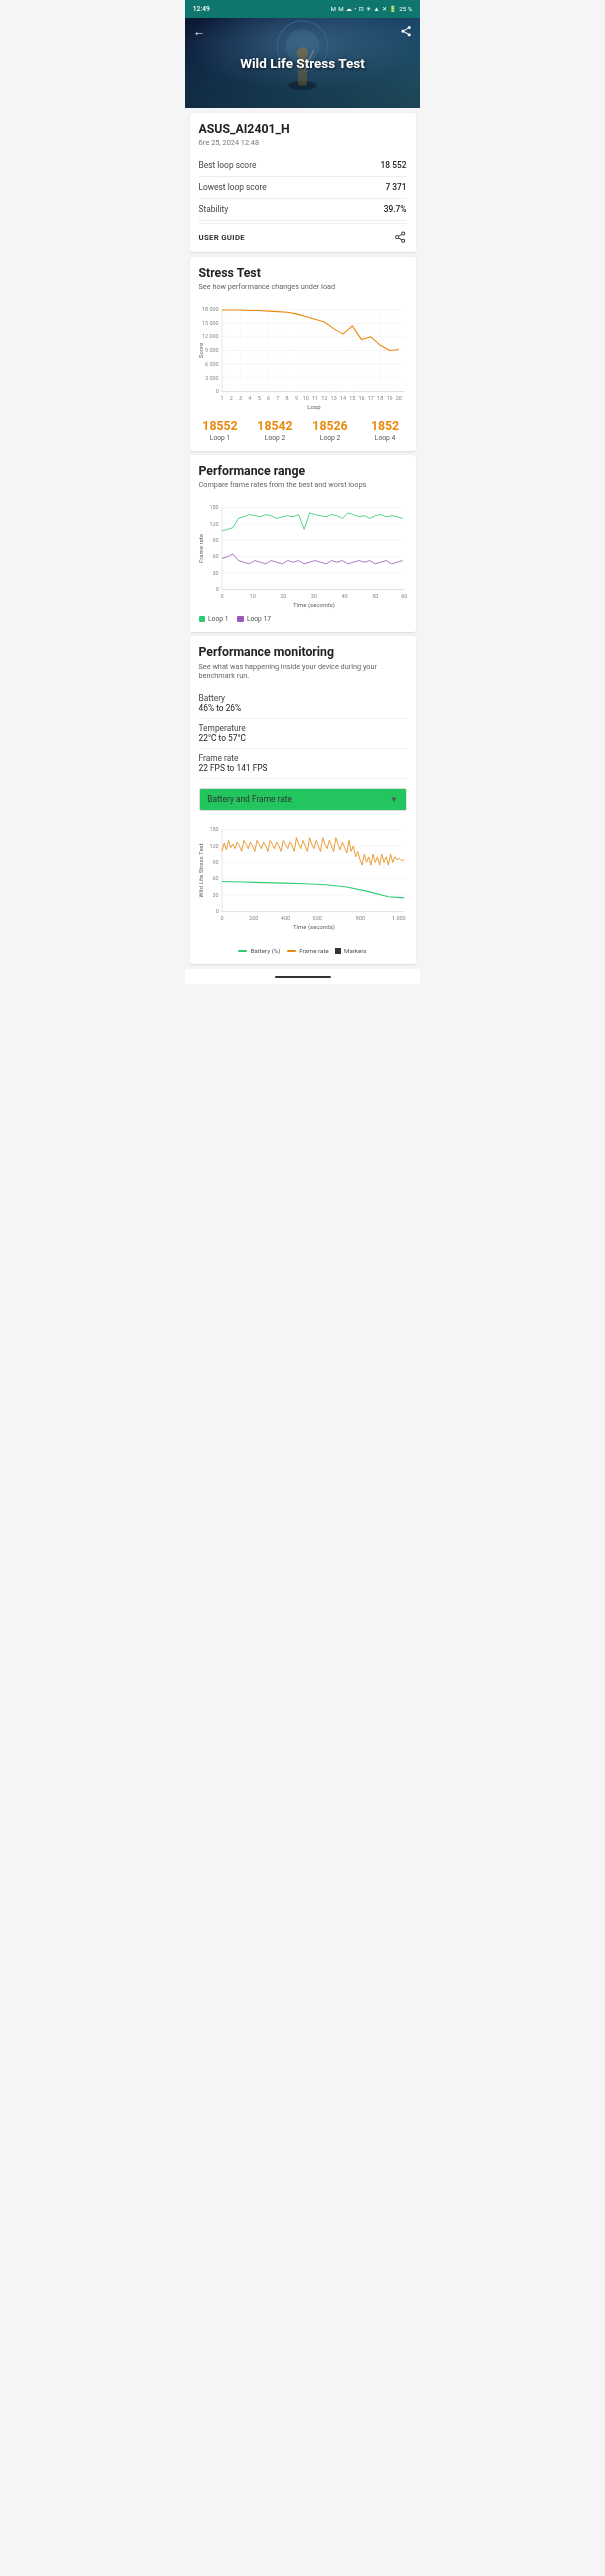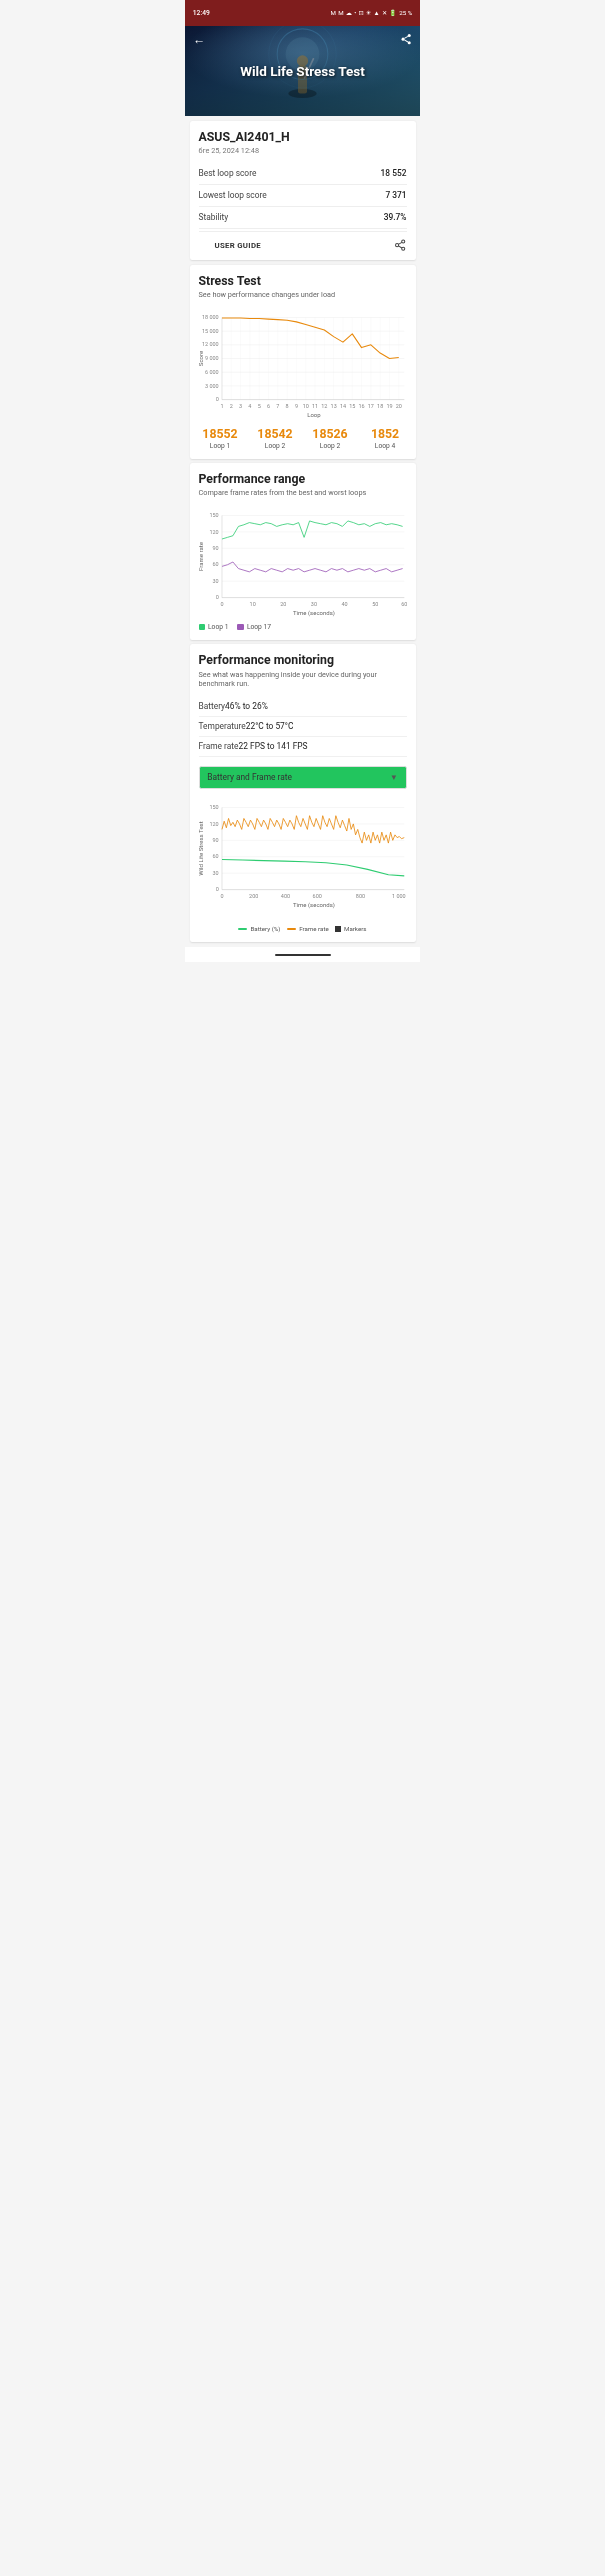--- a/index.html
+++ b/index.html
@@ -8,28 +8,28 @@
       font-family: 'Roboto', Arial, sans-serif;
       background: #f5f5f5;
       width: 235px;
       margin: 0 auto;
       font-size: 7.8px;
       color: #222;
     }
 
     
     .status-bar {
-      background: #7f1d1d;
+      background: #0f766e;
       color: white;
       display: flex;
       justify-content: space-between;
       align-items: center;
       padding: 2.2px 7.8px;
       font-size: 6.7px;
-      height: 26px;
+      height: 18px;
     }
     .status-bar-left { font-weight: 500; }
     .status-bar-right { display: flex; align-items: center; gap: 2.2px; font-size: 6.2px; }
 
     
     .hero {
       position: relative;
       height: 90px;
       background: linear-gradient(135deg, #1a1a3e 0%, #2d4a6b 40%, #3a6b8a 70%, #4a8aa0 100%);
       overflow: hidden;
@@ -105,21 +105,20 @@
       align-items: center;
       padding-top: 6.7px;
       margin-top: 2.2px;
       border-top: 0.6px solid #eee;
     }
     .user-guide-label {
       font-size: 7.8px;
       font-weight: bold;
       letter-spacing: 0.3px;
       color: #333;
-      margin-left: 16px;
     }
 
     
     .section-title {
       font-size: 12.3px;
       font-weight: bold;
       margin-bottom: 2.2px;
     }
     .section-subtitle {
       color: #666;
@@ -185,23 +184,24 @@
     }
     .legend-dot {
       width: 6.7px;
       height: 6.7px;
       border-radius: 1.1px;
     }
 
     
     .perf-stat-row {
       display: flex;
-      justify-content: flex-start;
+      justify-content: center;
       padding: 4.5px 0;
       border-bottom: 0.6px solid #f0f0f0;
+      flex-direction: column;
     }
     .perf-stat-row:last-of-type { border-bottom: none; }
     .perf-stat-label { color: #444; font-size: 8.4px; }
     .perf-stat-value { color: #222; font-size: 8.4px; }
 
     
     .dropdown-row {
       display: flex;
       justify-content: space-between;
       align-items: center;

